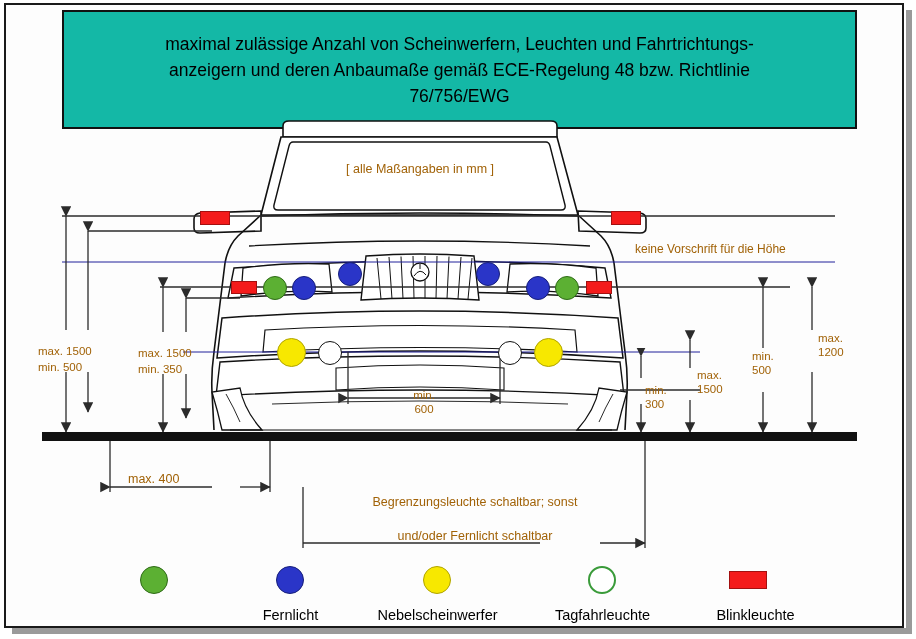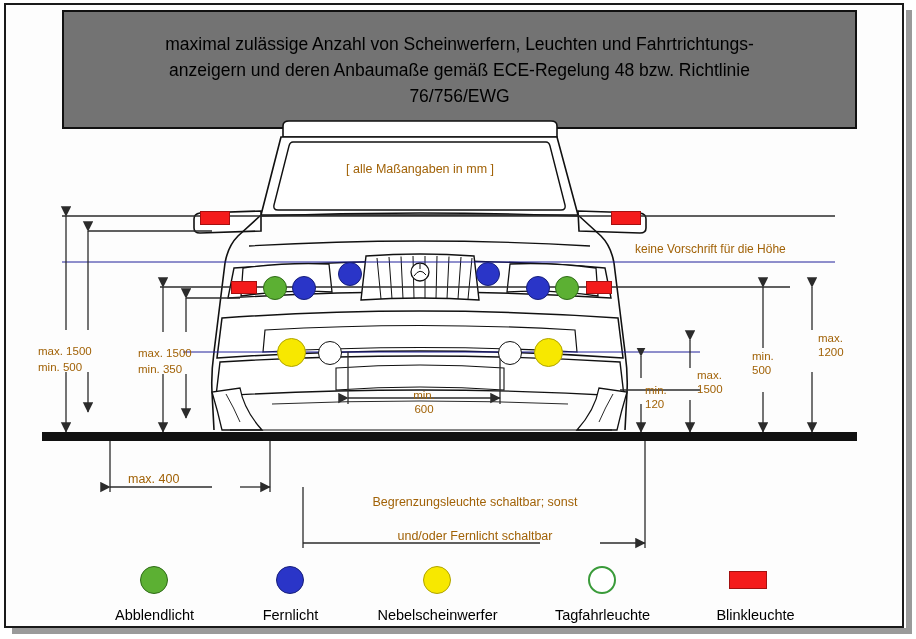--- a/index.html
+++ b/index.html
@@ -46,21 +46,21 @@
 
   
   #title-box {
     position: absolute;
     left: 62px;
     top: 10px;
     width: 795px;
     height: 119px;
     border: 2px solid #111;
     box-sizing: border-box;
-    background: #737373;
+    background: #14b8a6;
     display: flex;
     flex-direction: column;
     align-items: center;
     justify-content: center;
   }
   #title-box .tline {
     font-size: 17.5px;
     line-height: 26px;
     color: #000;
     text-align: center;
@@ -263,40 +263,39 @@
   <div class="lbl" style="left:38px;top:345px;">max. 1500</div>
   <div class="lbl" style="left:38px;top:361px;">min. 500</div>
 
   <div class="lbl" style="left:138px;top:347px;">max. 1500</div>
   <div class="lbl" style="left:138px;top:363px;">min. 350</div>
 
   <div class="lbl c" style="left:386px;top:389px;width:76px;">min.</div>
   <div class="lbl c" style="left:386px;top:403px;width:76px;">600</div>
 
   <div class="lbl" style="left:645px;top:384px;">min.</div>
-  <div class="lbl" style="left:645px;top:398px;">120</div>
+  <div class="lbl" style="left:645px;top:398px;">300</div>
 
   <div class="lbl" style="left:697px;top:369px;">max.</div>
   <div class="lbl" style="left:697px;top:383px;">1500</div>
 
   <div class="lbl" style="left:752px;top:350px;">min.</div>
   <div class="lbl" style="left:752px;top:364px;">500</div>
 
   <div class="lbl" style="left:818px;top:332px;">max.</div>
   <div class="lbl" style="left:818px;top:346px;">1200</div>
 
   <div class="lbl" style="left:128px;top:473px;font-size:12.5px;">max. 400</div>
 
   <div class="lbl c" style="left:300px;top:496px;width:350px;font-size:12.5px;">Begrenzungsleuchte schaltbar; sonst</div>
   <div class="lbl c" style="left:300px;top:530px;width:350px;font-size:12.5px;">und/oder Fernlicht schaltbar</div>
 
   <div id="legend">
     <div class="legend-item" style="left:62px;top:566px;width:185px;height:54px;position:absolute;">
       <div class="lampdot" style="left:78px;top:0px;width:28px;height:28px;background:#5cb033;border:1px solid #2f6b18;"></div>
-      <div class="legend-text" style="left:0;top:41px;width:185px;">Abblendlicht</div>
     </div>
     <div class="legend-item" style="left:198px;top:566px;width:185px;height:54px;position:absolute;">
       <div class="lampdot" style="left:78px;top:0px;width:28px;height:28px;background:#2a35c8;border:1px solid #171f7a;"></div>
       <div class="legend-text" style="left:0;top:41px;width:185px;">Fernlicht</div>
     </div>
     <div class="legend-item" style="left:345px;top:566px;width:185px;height:54px;position:absolute;">
       <div class="lampdot" style="left:78px;top:0px;width:28px;height:28px;background:#f7e800;border:1px solid #b0a400;"></div>
       <div class="legend-text" style="left:0;top:41px;width:185px;">Nebelscheinwerfer</div>
     </div>
     <div class="legend-item" style="left:510px;top:566px;width:185px;height:54px;position:absolute;">

